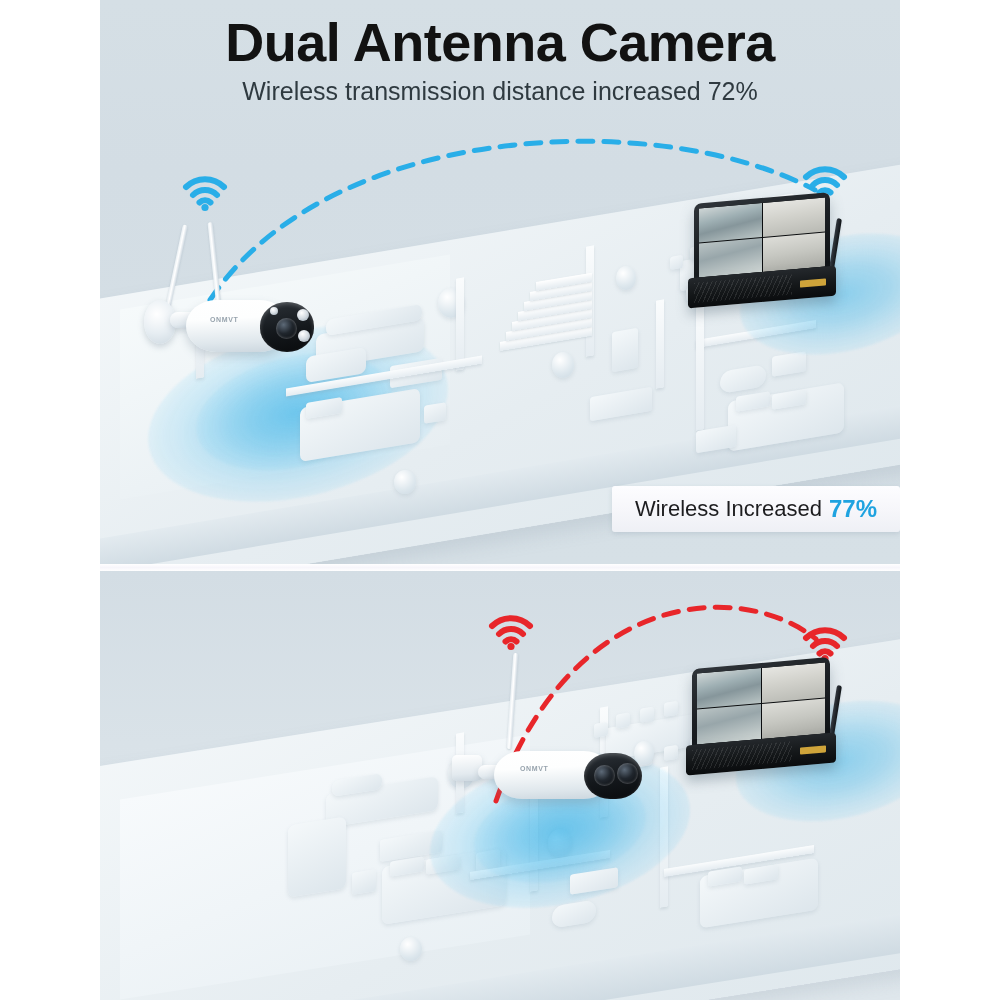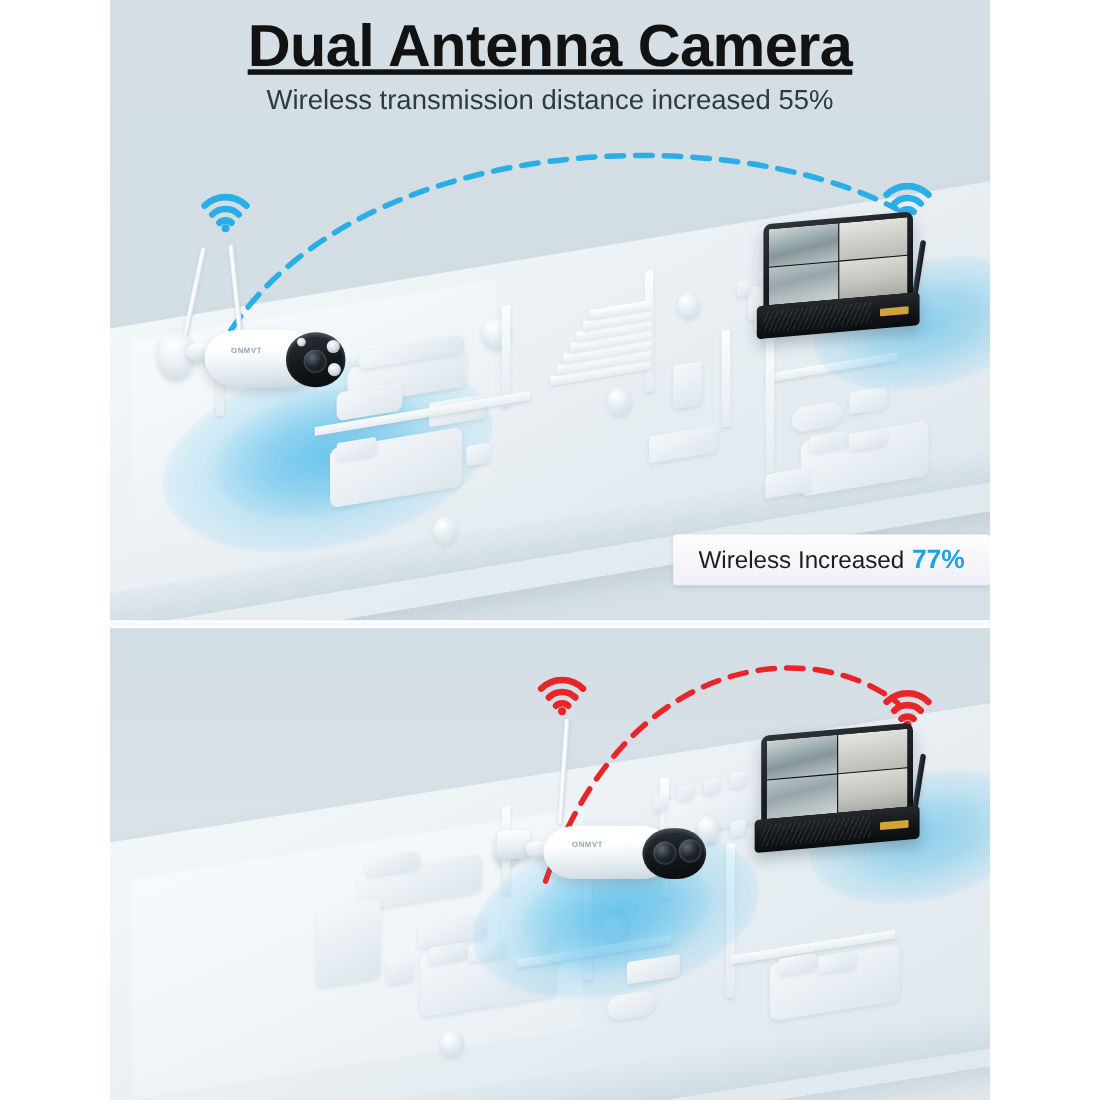--- a/index.html
+++ b/index.html
@@ -13,21 +13,21 @@
       background:linear-gradient(180deg,#d5dfe5 0%,#d3dde4 30%,#d6e0e6 100%);}
   #panel-divider{position:absolute;left:100px;top:564px;width:800px;height:7px;
       background:linear-gradient(180deg,#ffffff 0%,#f7f6fb 50%,#ffffff 100%);}
   #panel-bottom{left:100px;top:571px;width:800px;height:429px;
       background:linear-gradient(180deg,#d3dde4 0%,#d9e2e8 40%,#dfe7ec 100%);}
 
   
   #headline{position:absolute;left:100px;top:14px;width:800px;text-align:center;
       z-index:40;pointer-events:none;}
   #title{font-size:54px;font-weight:bold;color:#121212;letter-spacing:-0.5px;
-      line-height:1.05;margin:0;text-decoration:underline;}
+      line-height:1.05;margin:0;}
   #subtitle{font-size:25px;color:#2f3a40;margin:6px 0 0 0;font-weight:400;}
 
   
   .scene{position:absolute;inset:0;}
   .slab{position:absolute;background:#eef3f6;}
   .floorbase{
       background:linear-gradient(160deg,#f3f7f9 0%,#e6edf1 55%,#dfe8ed 100%);
       box-shadow:0 10px 18px rgba(120,140,155,.18);
   }
   .edge{background:linear-gradient(180deg,#e2eaef,#cdd9e1);}
@@ -108,21 +108,21 @@
   #callout .lbl{font-size:22px;color:#1d1d1f;}
   #callout .val{font-size:24px;font-weight:bold;color:#1fa3e0;margin-left:7px;}
 </style>
 </head>
 <body>
 
 <div id="stage">
 
   <div id="headline">
     <div id="title">Dual Antenna Camera</div>
-    <div id="subtitle">Wireless transmission distance increased 55%</div>
+    <div id="subtitle">Wireless transmission distance increased 72%</div>
   </div>
 
   <div class="panel" id="panel-top">
     <div class="scene">
 
       <div class="slab floorbase" style="left:-40px;top:230px;width:900px;height:300px;
                   transform:skewY(-9.5deg) skewX(0deg);"></div>
       <div class="slab edge" style="left:-40px;top:470px;width:900px;height:34px;transform:skewY(-9.5deg);opacity:.9;"></div>
 
       <div class="slab" style="left:20px;top:282px;width:330px;height:190px;transform:skewY(-9.5deg);

